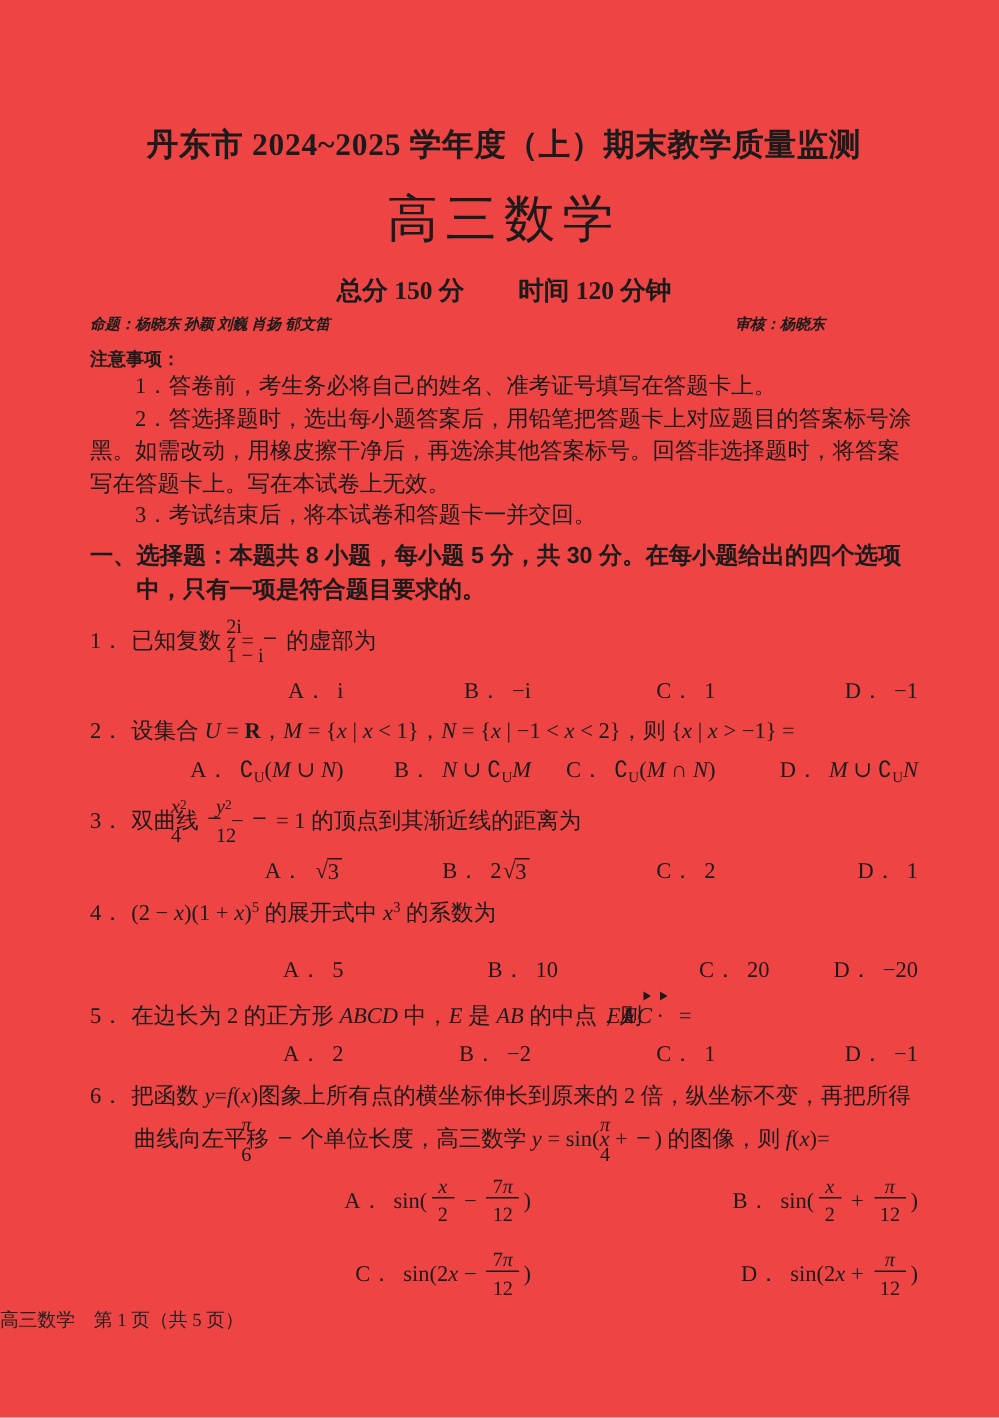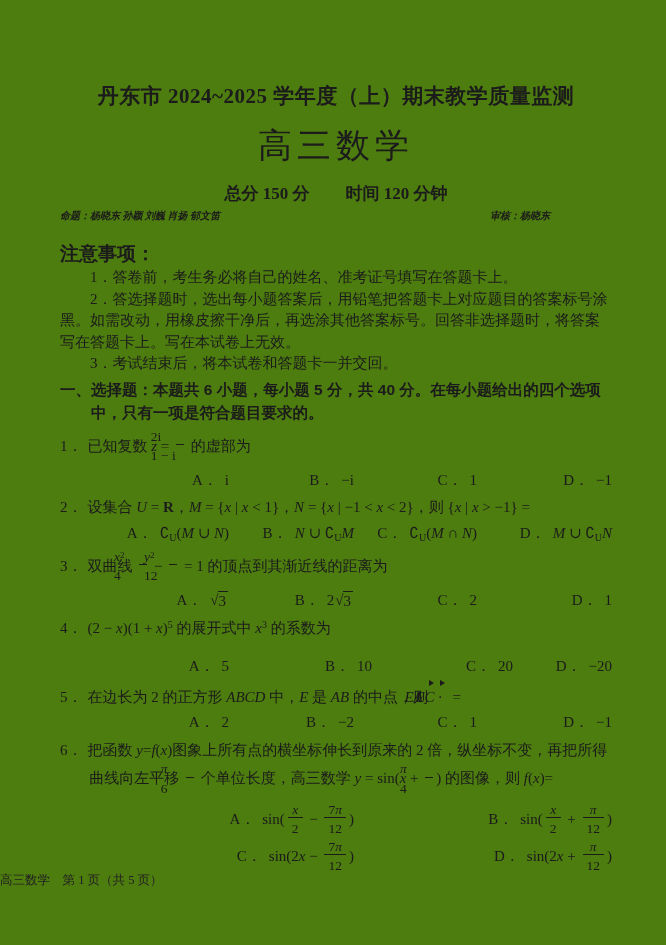--- a/index.html
+++ b/index.html
@@ -1,20 +1,20 @@
 <!DOCTYPE html>
 <html><head>
 <meta charset="utf-8">
 <style>
   html,body{margin:0;padding:0;background:#e8e8e8;}
   .page{
     position:relative;
     width:666px;height:945px;
     margin:0 auto;
-    background:#4d7c0f;
+    background:#ef4444;
     color:#1b1b1b;
     font-family:"Liberation Serif","DejaVu Serif","DejaVu Sans",serif;
     font-size:15px;
     overflow:hidden;
   }
   .content{padding:82px 54px 0 60px;}
 
   .title1{
     text-align:center;
     font-size:21px;font-weight:bold;
@@ -32,38 +32,38 @@
     margin-top:13px;text-align:center;
     font-size:17px;font-weight:bold;
   }
   .scoreline .score-gap{display:inline-block;width:36px;}
   .setters{
     display:flex;justify-content:space-between;
     margin-top:4px;padding-right:62px;
     font-size:10px;font-weight:bold;font-style:italic;
   }
   .notice-title{
-    margin-top:18px;
+    margin-top:8px;
     font-family:"Liberation Sans","DejaVu Sans",sans-serif;
-    font-weight:bold;font-size:19px;
+    font-weight:bold;font-size:12px;
   }
   .notice-item{margin:0;line-height:21.5px;text-indent:2em;}
   .section-title{
     margin-top:3px;
     font-family:"Liberation Sans","DejaVu Sans",sans-serif;
     font-weight:bold;font-size:15.5px;line-height:23px;
     padding-left:2em;text-indent:-2em;
   }
 
   .question{margin-top:5px;}
   .stem{line-height:1.5;padding-left:1.95em;text-indent:-1.95em;}
   .qnum{margin-right:5px;}
   .options{display:grid;margin-top:3px;padding-left:40px;text-align:right;}
   .options.cols4{grid-template-columns:129px 125px 123px auto;}
-  .options.cols2{grid-template-columns:254px auto;}
+  .options.cols2{grid-template-columns:254px auto;row-gap:12px;}
   .options.gap{margin-top:16px;gap:18px;}
   .option{white-space:nowrap;line-height:1.5;}
   .opt-label{margin-right:7px;}
 
   
   .cn{}
   .mi{font-family:"Liberation Serif","DejaVu Serif",serif;font-style:italic;}
   .mr{font-family:"Liberation Serif","DejaVu Serif","DejaVu Sans",serif;}
   .mb{font-family:"Liberation Serif","DejaVu Serif",serif;font-weight:bold;}
   .sup{font-size:10px;position:relative;top:-5px;}
@@ -115,21 +115,21 @@
     <div class="setters">
       <span>命题：杨晓东  孙颖  刘巍  肖扬  郁文笛</span>
       <span>审核：杨晓东</span>
     </div>
 
     <div class="notice-title">注意事项：</div>
     <p class="notice-item">1．答卷前，考生务必将自己的姓名、准考证号填写在答题卡上。</p>
     <p class="notice-item">2．答选择题时，选出每小题答案后，用铅笔把答题卡上对应题目的答案标号涂黑。如需改动，用橡皮擦干净后，再选涂其他答案标号。回答非选择题时，将答案写在答题卡上。写在本试卷上无效。</p>
     <p class="notice-item">3．考试结束后，将本试卷和答题卡一并交回。</p>
 
-    <div class="section-title">一、选择题：本题共 6 小题，每小题 5 分，共 40 分。在每小题给出的四个选项中，只有一项是符合题目要求的。</div>
+    <div class="section-title">一、选择题：本题共 8 小题，每小题 5 分，共 30 分。在每小题给出的四个选项中，只有一项是符合题目要求的。</div>
 
     <div id="questions">
         <div class="question">
           <div class="stem"><span class="qnum">1．</span><span class="cn">已知复数 </span><span class="mi">z</span><span class="mr"> = </span><span class="frac">
               <span class="fnum"><span class="mr">2i</span></span>
               <span class="fden"><span class="mr">1 − i</span></span>
             </span><span class="cn"> 的虚部为</span></div>
           <div class="options cols4">
             <div class="option"><span class="opt-label">A．</span><span class="mr">i</span></div>
             <div class="option"><span class="opt-label">B．</span><span class="mr">−i</span></div>

